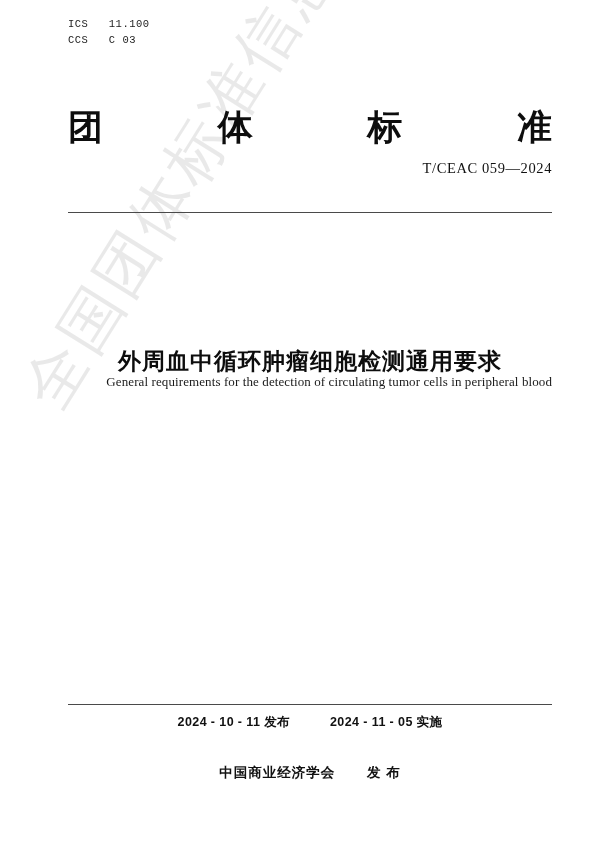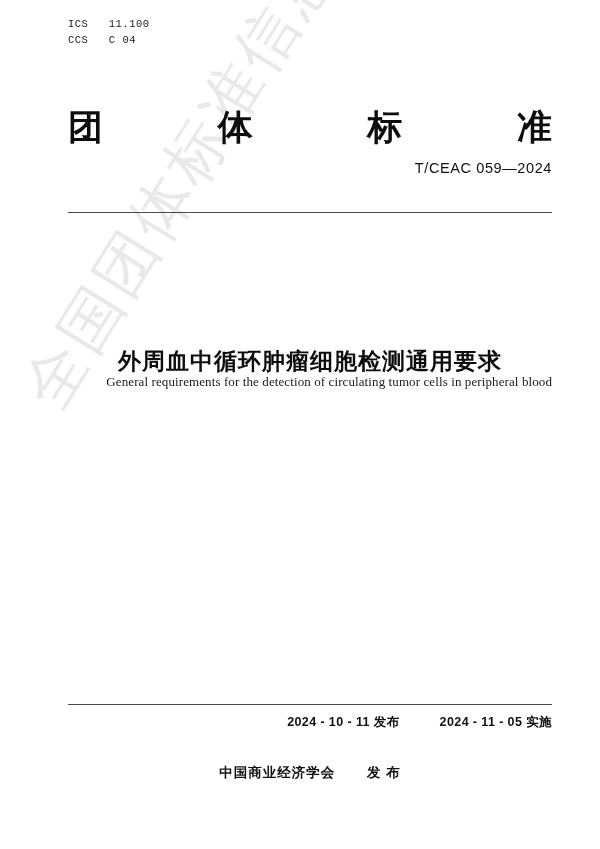--- a/index.html
+++ b/index.html
@@ -72,21 +72,21 @@
     font-size: 35px;
     letter-spacing: 0px;
     color: #0d0d0d;
   }
   .bigtitle span { display: block; }
 
   .stdno {
     position: absolute;
     right: 0;
     top: 160px;
-    font-family: Liberation Sans, sans-serif;
+    font-family: Liberation Serif, serif;
     font-size: 14.5px;
     letter-spacing: 0.6px;
     color: #111;
   }
 
   .rule-top {
     position: absolute;
     left: 0;
     top: 212px;
     width: 484px;
@@ -128,21 +128,21 @@
     width: 484px;
     height: 0;
     border-top: 1.3px solid #4a4a4a;
   }
   .dates {
     position: absolute;
     left: 0;
     top: 714px;
     width: 484px;
     display: flex;
-    justify-content: flex-end;
+    justify-content: center;
     font-family: "Liberation Sans", sans-serif;
     font-weight: bold;
     font-size: 12.5px;
     letter-spacing: 0.4px;
     color: #111;
     gap: 40px;
   }
   .issuer {
     position: absolute;
     left: 0;
@@ -168,21 +168,21 @@
 
   <div class="page-inner">
 
     <div class="codes">
       <div>
         <span>ICS</span>
         &nbsp;&nbsp;<span>11.100</span>
       </div>
       <div>
         <span>CCS</span>
-        &nbsp;&nbsp;<span>C 04</span>
+        &nbsp;&nbsp;<span>C 03</span>
       </div>
     </div>
 
     <div class="bigtitle">
       <span>团</span>
       <span>体</span>
       <span>标</span>
       <span>准</span>
     </div>
 

